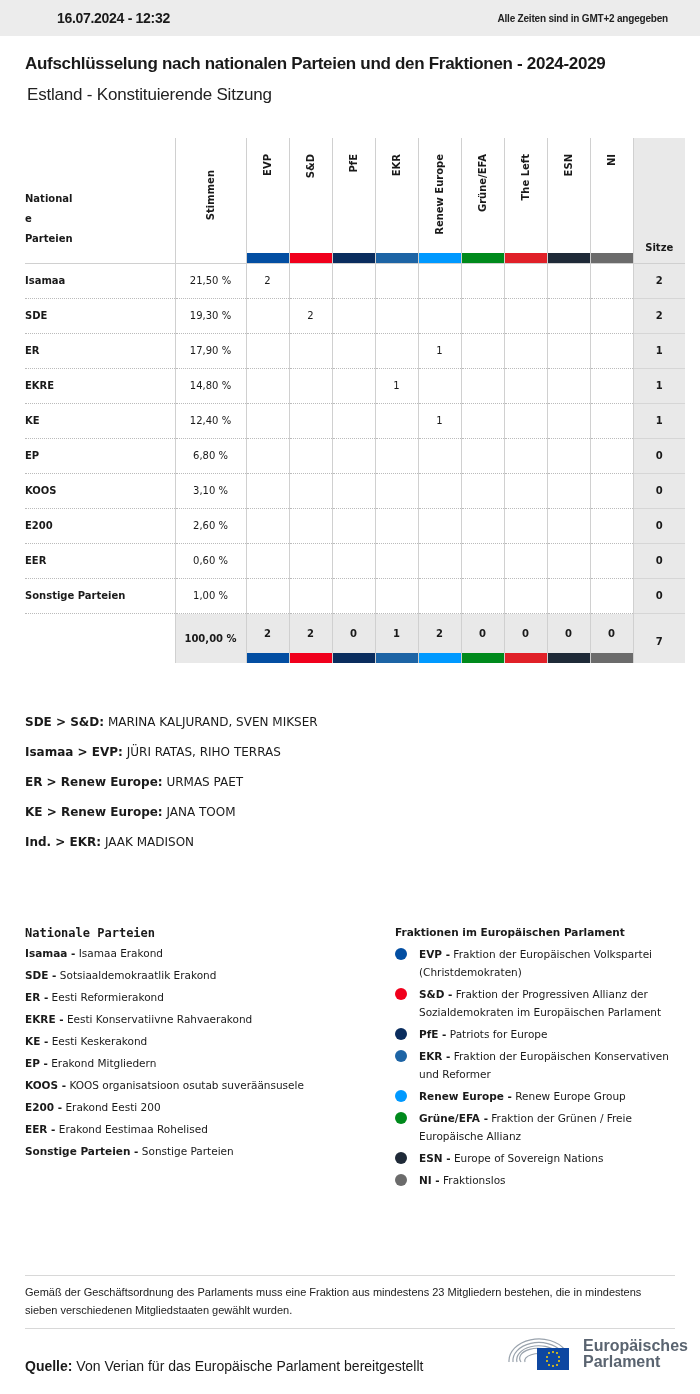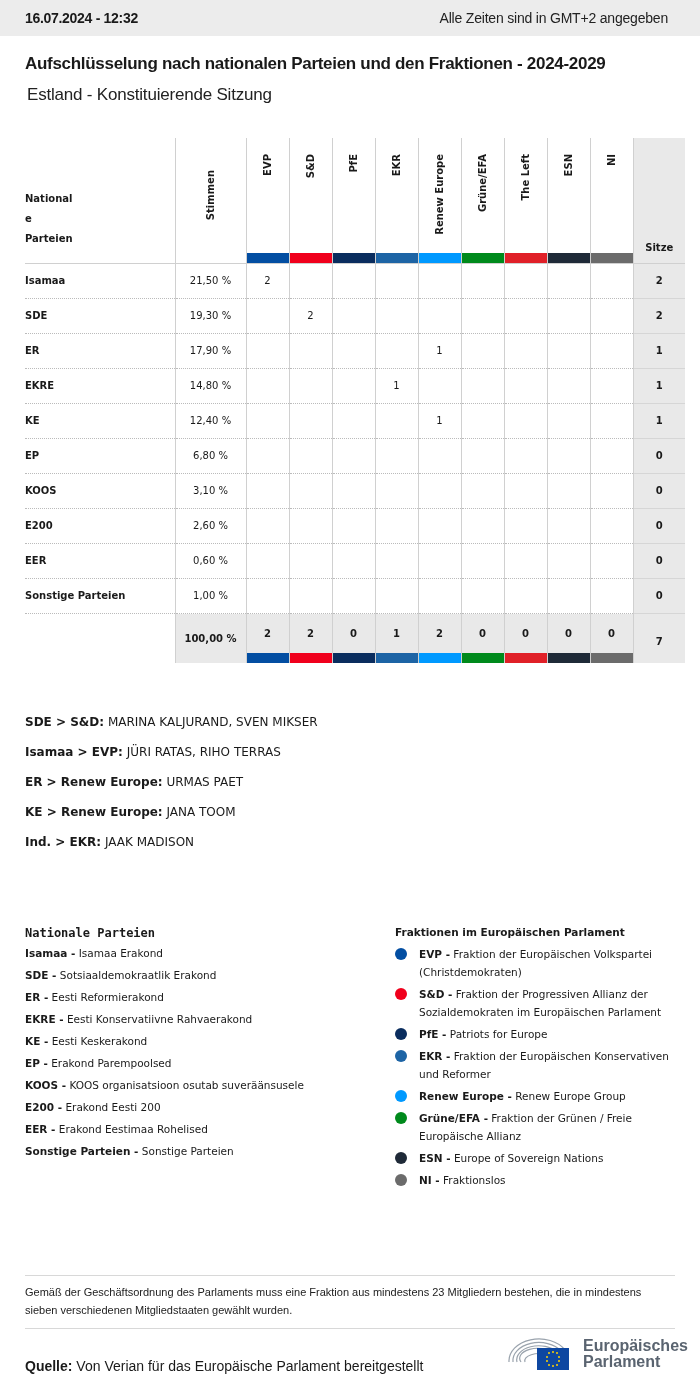--- a/index.html
+++ b/index.html
@@ -1,19 +1,19 @@
 <!DOCTYPE html>
 <html><head>
 <meta charset="utf-8">
 <style>
   * { box-sizing: border-box; margin: 0; padding: 0; }
   body { width: 700px; height: 1394px; background: #fff; font-family: "Liberation Sans", sans-serif; color: #1a1a1a; position: relative; overflow: hidden; }
   .topbar { height: 36px; background: #ececec; display: flex; align-items: center; justify-content: space-between; padding: 0 32px 0 25px; }
-  .topbar .date { font-weight: bold; font-size: 14px; letter-spacing: -0.3px; }
-  .topbar .tz { font-size: 14px; color: #222; letter-spacing: -0.2px; }
+  .topbar .date { font-weight: bold; font-size: 14px; letter-spacing: -0.3px; margin-left: 32px; }
+  .topbar .tz { font-size: 10px; color: #222; letter-spacing: -0.2px; font-weight: bold; }
   .title { position: absolute; left: 25px; top: 54px; font-size: 17px; font-weight: bold; letter-spacing: -0.3px; }
   .subtitle { position: absolute; left: 27px; top: 85px; font-size: 17px; color: #222; letter-spacing: -0.2px; }
 
   table.main { position: absolute; left: 25px; top: 138px; border-collapse: collapse; font-family: "DejaVu Sans", sans-serif; font-size: 10px; }
   table.main td, table.main th { padding: 0; }
   .hdr th { height: 125px; vertical-align: bottom; font-weight: bold; }
   .col-nat { width: 150px; text-align: left; }
   .col-st { width: 71px; border-left: 1px solid #d0d0d0; border-right: 1px solid #d0d0d0; }
   .col-g { width: 43px; border-right: 1px solid #d0d0d0; }
   .col-s { width: 52px; background: #e9e9e9; }
@@ -283,21 +283,21 @@
   </div>
 
 <div class="legend-nat">
   <h3>Nationale Parteien</h3>
   <div id="legnat">
       <div><b>Isamaa -</b><span> Isamaa Erakond</span></div>
       <div><b>SDE -</b><span> Sotsiaaldemokraatlik Erakond</span></div>
       <div><b>ER -</b><span> Eesti Reformierakond</span></div>
       <div><b>EKRE -</b><span> Eesti Konservatiivne Rahvaerakond</span></div>
       <div><b>KE -</b><span> Eesti Keskerakond</span></div>
-      <div><b>EP -</b><span> Erakond Parempoolsed</span></div>
+      <div><b>EP -</b><span> Erakond Mitgliedern</span></div>
       <div><b>KOOS -</b><span> KOOS organisatsioon osutab suveräänsusele</span></div>
       <div><b>E200 -</b><span> Erakond Eesti 200</span></div>
       <div><b>EER -</b><span> Erakond Eestimaa Rohelised</span></div>
       <div><b>Sonstige Parteien -</b><span> Sonstige Parteien</span></div>
     </div>
 </div>
 
 <div class="legend-grp">
   <h3>Fraktionen im Europäischen Parlament</h3>
   <div id="leggrp">

